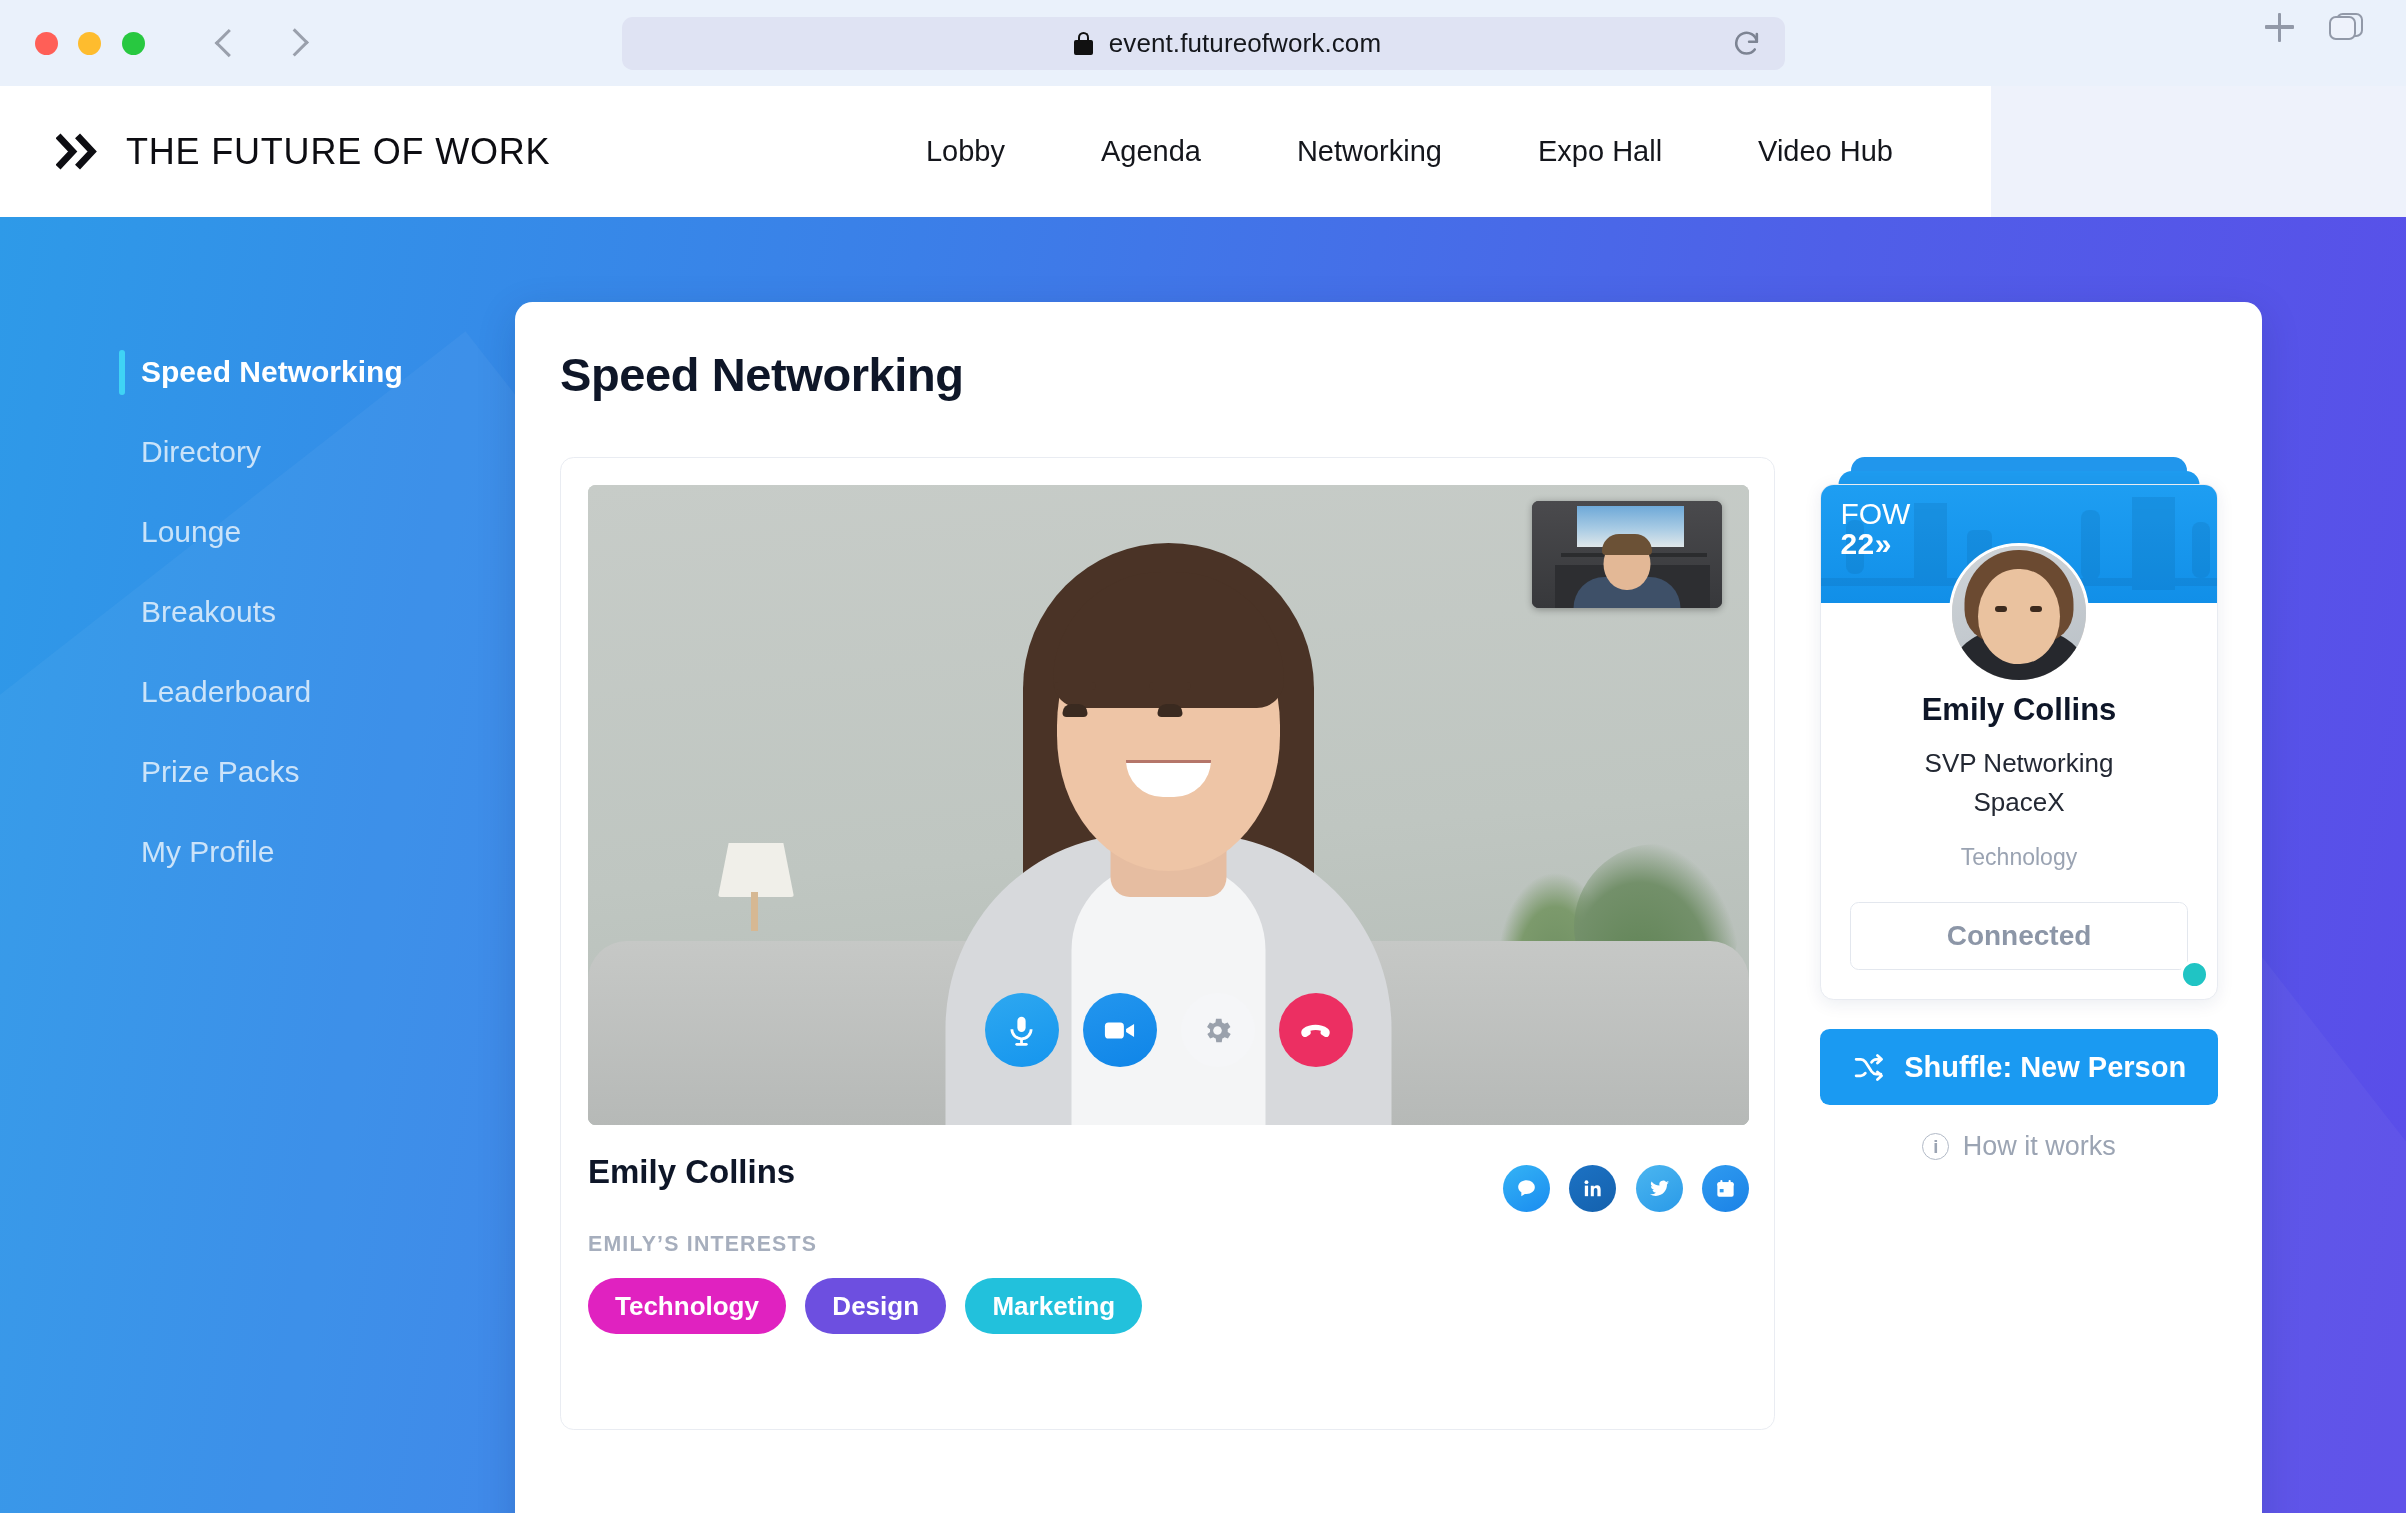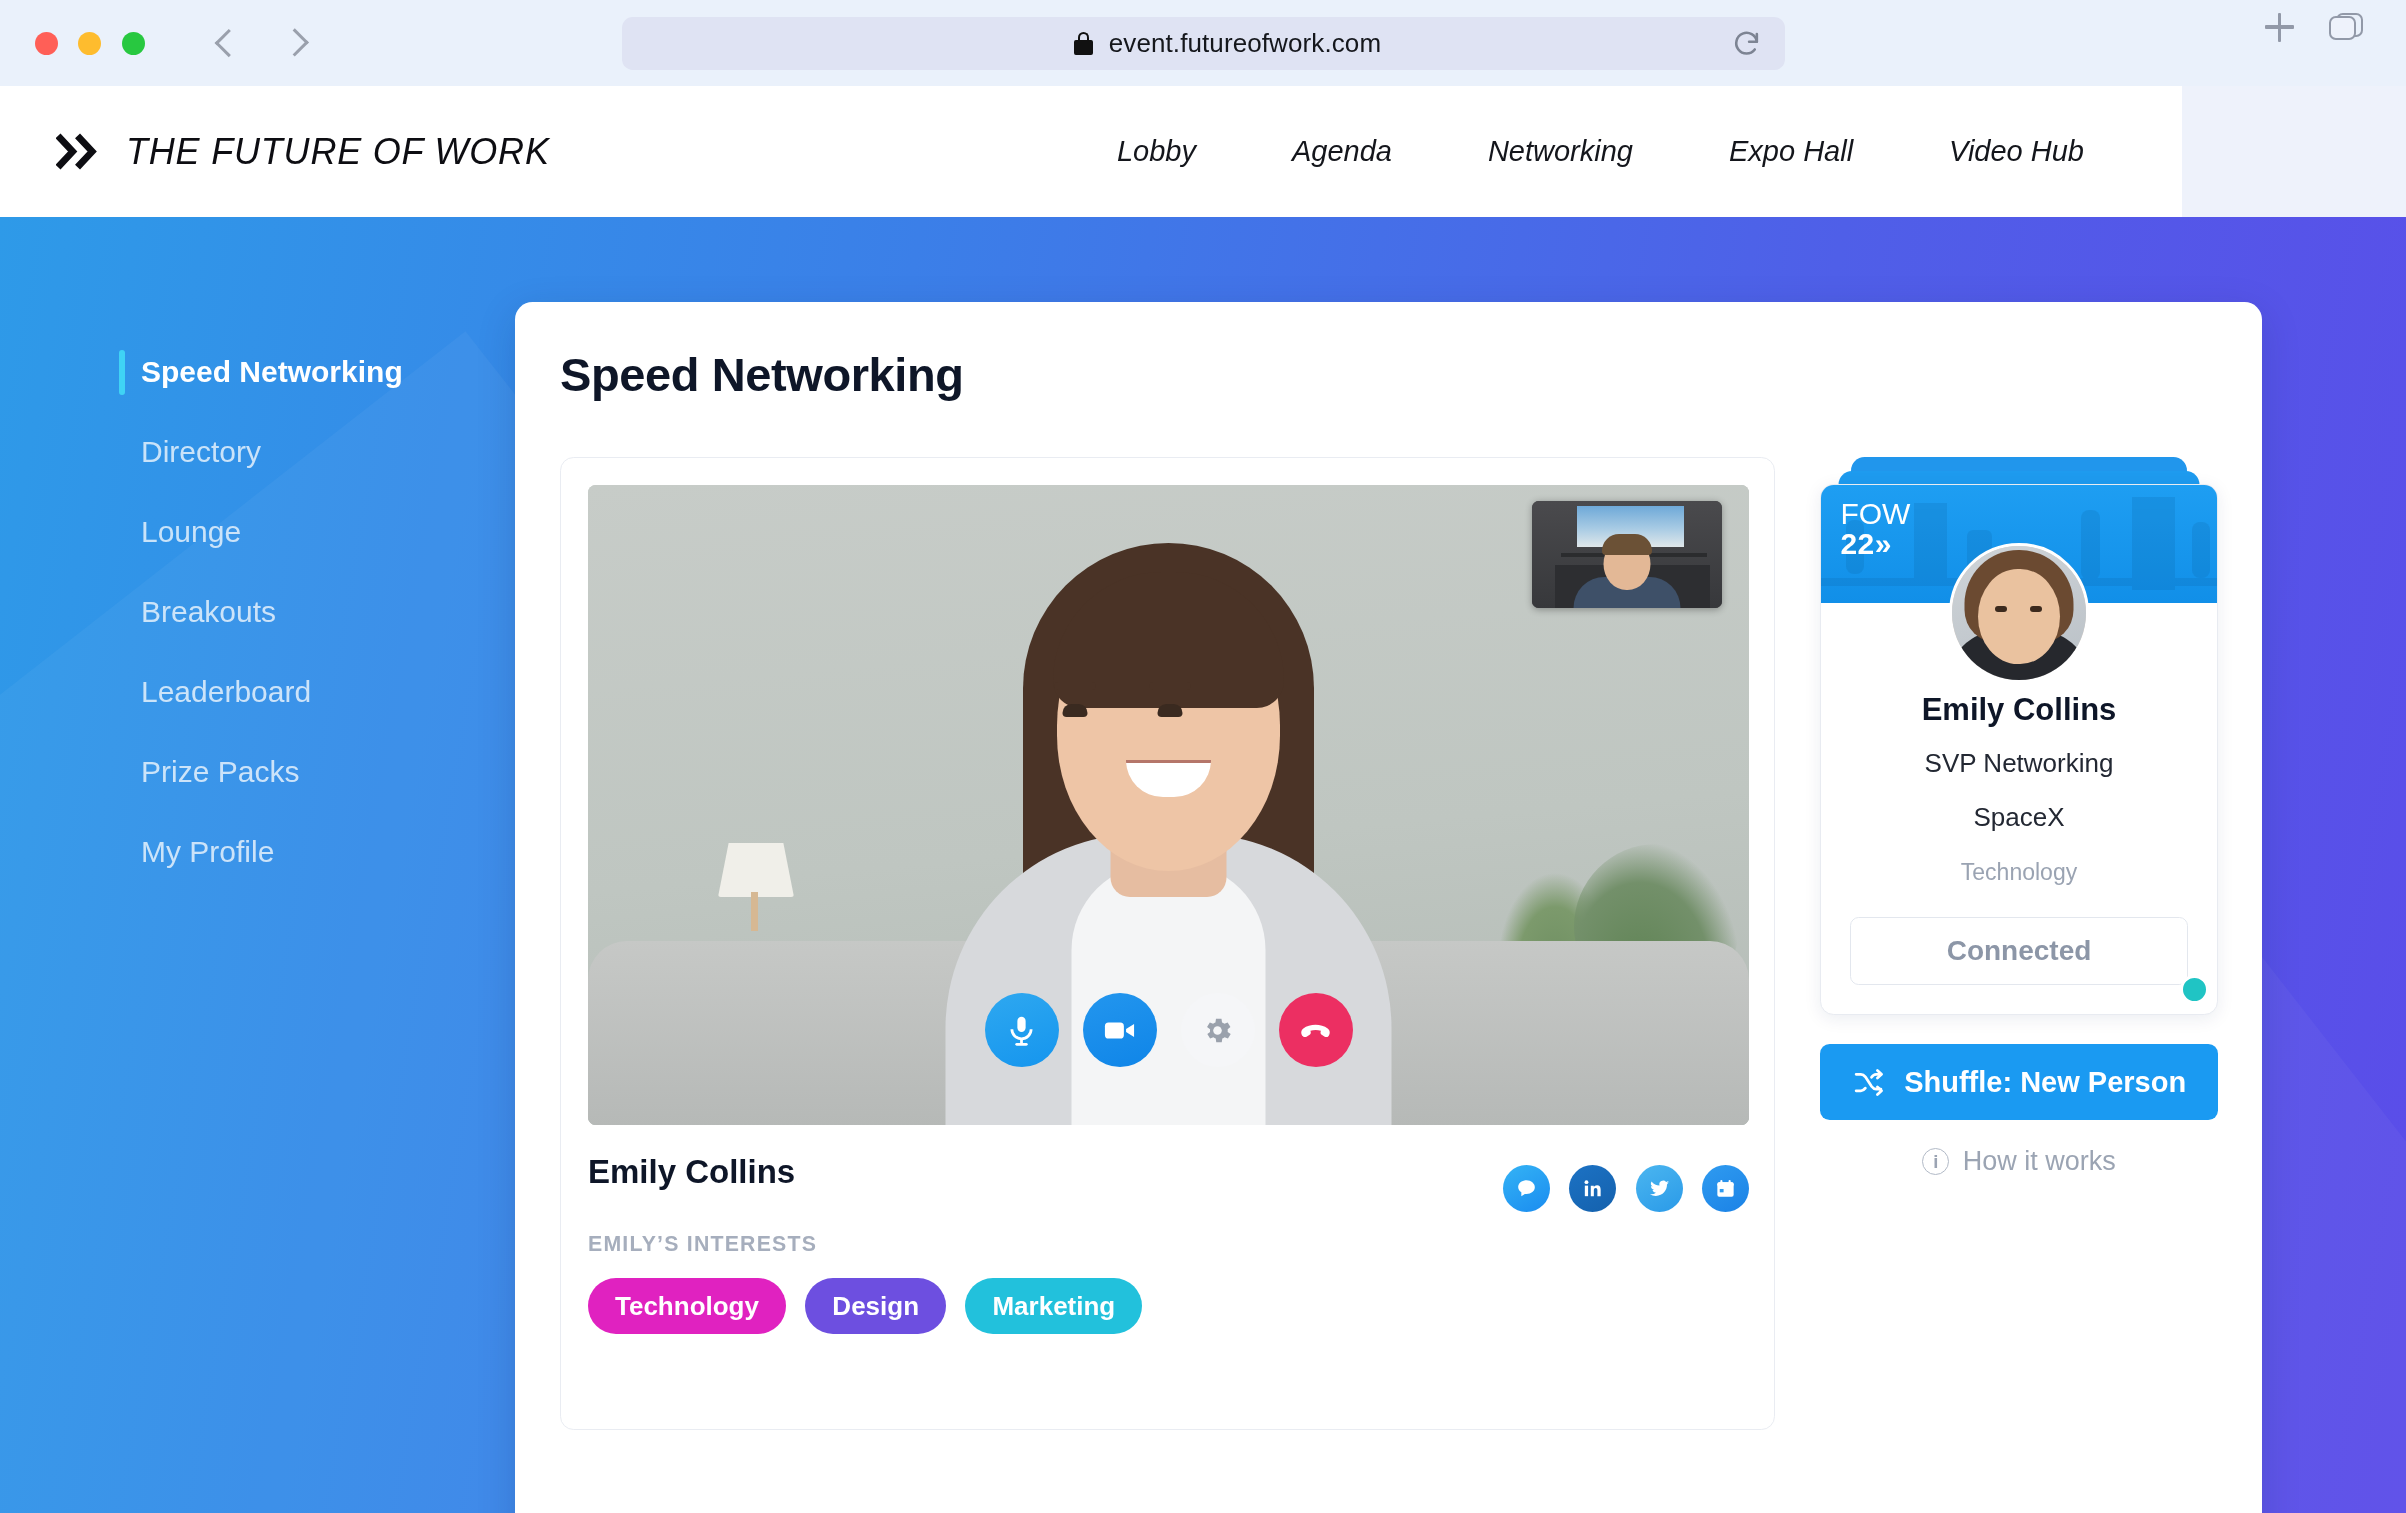--- a/index.html
+++ b/index.html
@@ -66,23 +66,23 @@
   .tabs-icon { width: 35px; height: 31px; position: relative; }
   .tabs-icon .b {
     position: absolute; border: 2.9px solid #9299a8; border-radius: 6.8px;
   }
   .tabs-icon .b1 { left: 6.8px; top: 1.9px; width: 27px; height: 24px; }
   .tabs-icon .b2 { left: 0px; top: 4.9px; width: 27px; height: 24px; background: #eef2fb; }
 
   
   .site-header {
     position: absolute; top: 86px; left: 0;
-    width: 2182px; height: 131px;
+    width: 1991px; height: 131px;
     background: #ffffff;
-    display: flex; align-items: center; font-style: italic;
+    display: flex; align-items: center;
   }
   .brand { display: flex; align-items: center; gap: 25px; margin-left: 56px; }
   .brand-mark { display: block; }
   .brand-text {
     font-size: 36px; letter-spacing: 0.8px; color: #0d0d12; font-weight: 400;
     font-family: "Liberation Sans", sans-serif;
   }
   .main-nav { position: absolute; right: 58px; display: flex; align-items: center; gap: 16px; }
   .nav-link {
     font-size: 29px; color: #14161c; padding: 0 40px; white-space: nowrap; cursor: pointer;
@@ -546,21 +546,21 @@
             <div class="ba-hair"></div>
             <div class="ba-face"></div>
             <div class="ba-eye l"></div>
             <div class="ba-eye r"></div>
           </div>
           <div class="status-dot"></div>
 
           <div class="badge-body">
             <div class="badge-name">Emily Collins</div>
             <div class="badge-role">SVP Networking</div>
-            <div class="badge-role" style="margin-top:20px">SpaceX</div>
+            <div class="badge-role" style="margin-top:5px">SpaceX</div>
             <div class="badge-topic">Technology</div>
             <div class="connected-btn">Connected</div>
           </div>
         </div>
       </div>
 
       <div class="shuffle-btn">
         <svg width="33" height="33" viewBox="0 0 24 24" fill="none" stroke="#fff" stroke-width="2" stroke-linecap="round" stroke-linejoin="round">
           <path d="M3 6h3.5c1.4 0 2.4.8 3.2 1.9l4.6 7c.8 1.1 1.8 1.9 3.2 1.9H21"></path>
           <path d="M3 18h3.5c1.4 0 2.4-.8 3.2-1.9"></path>

